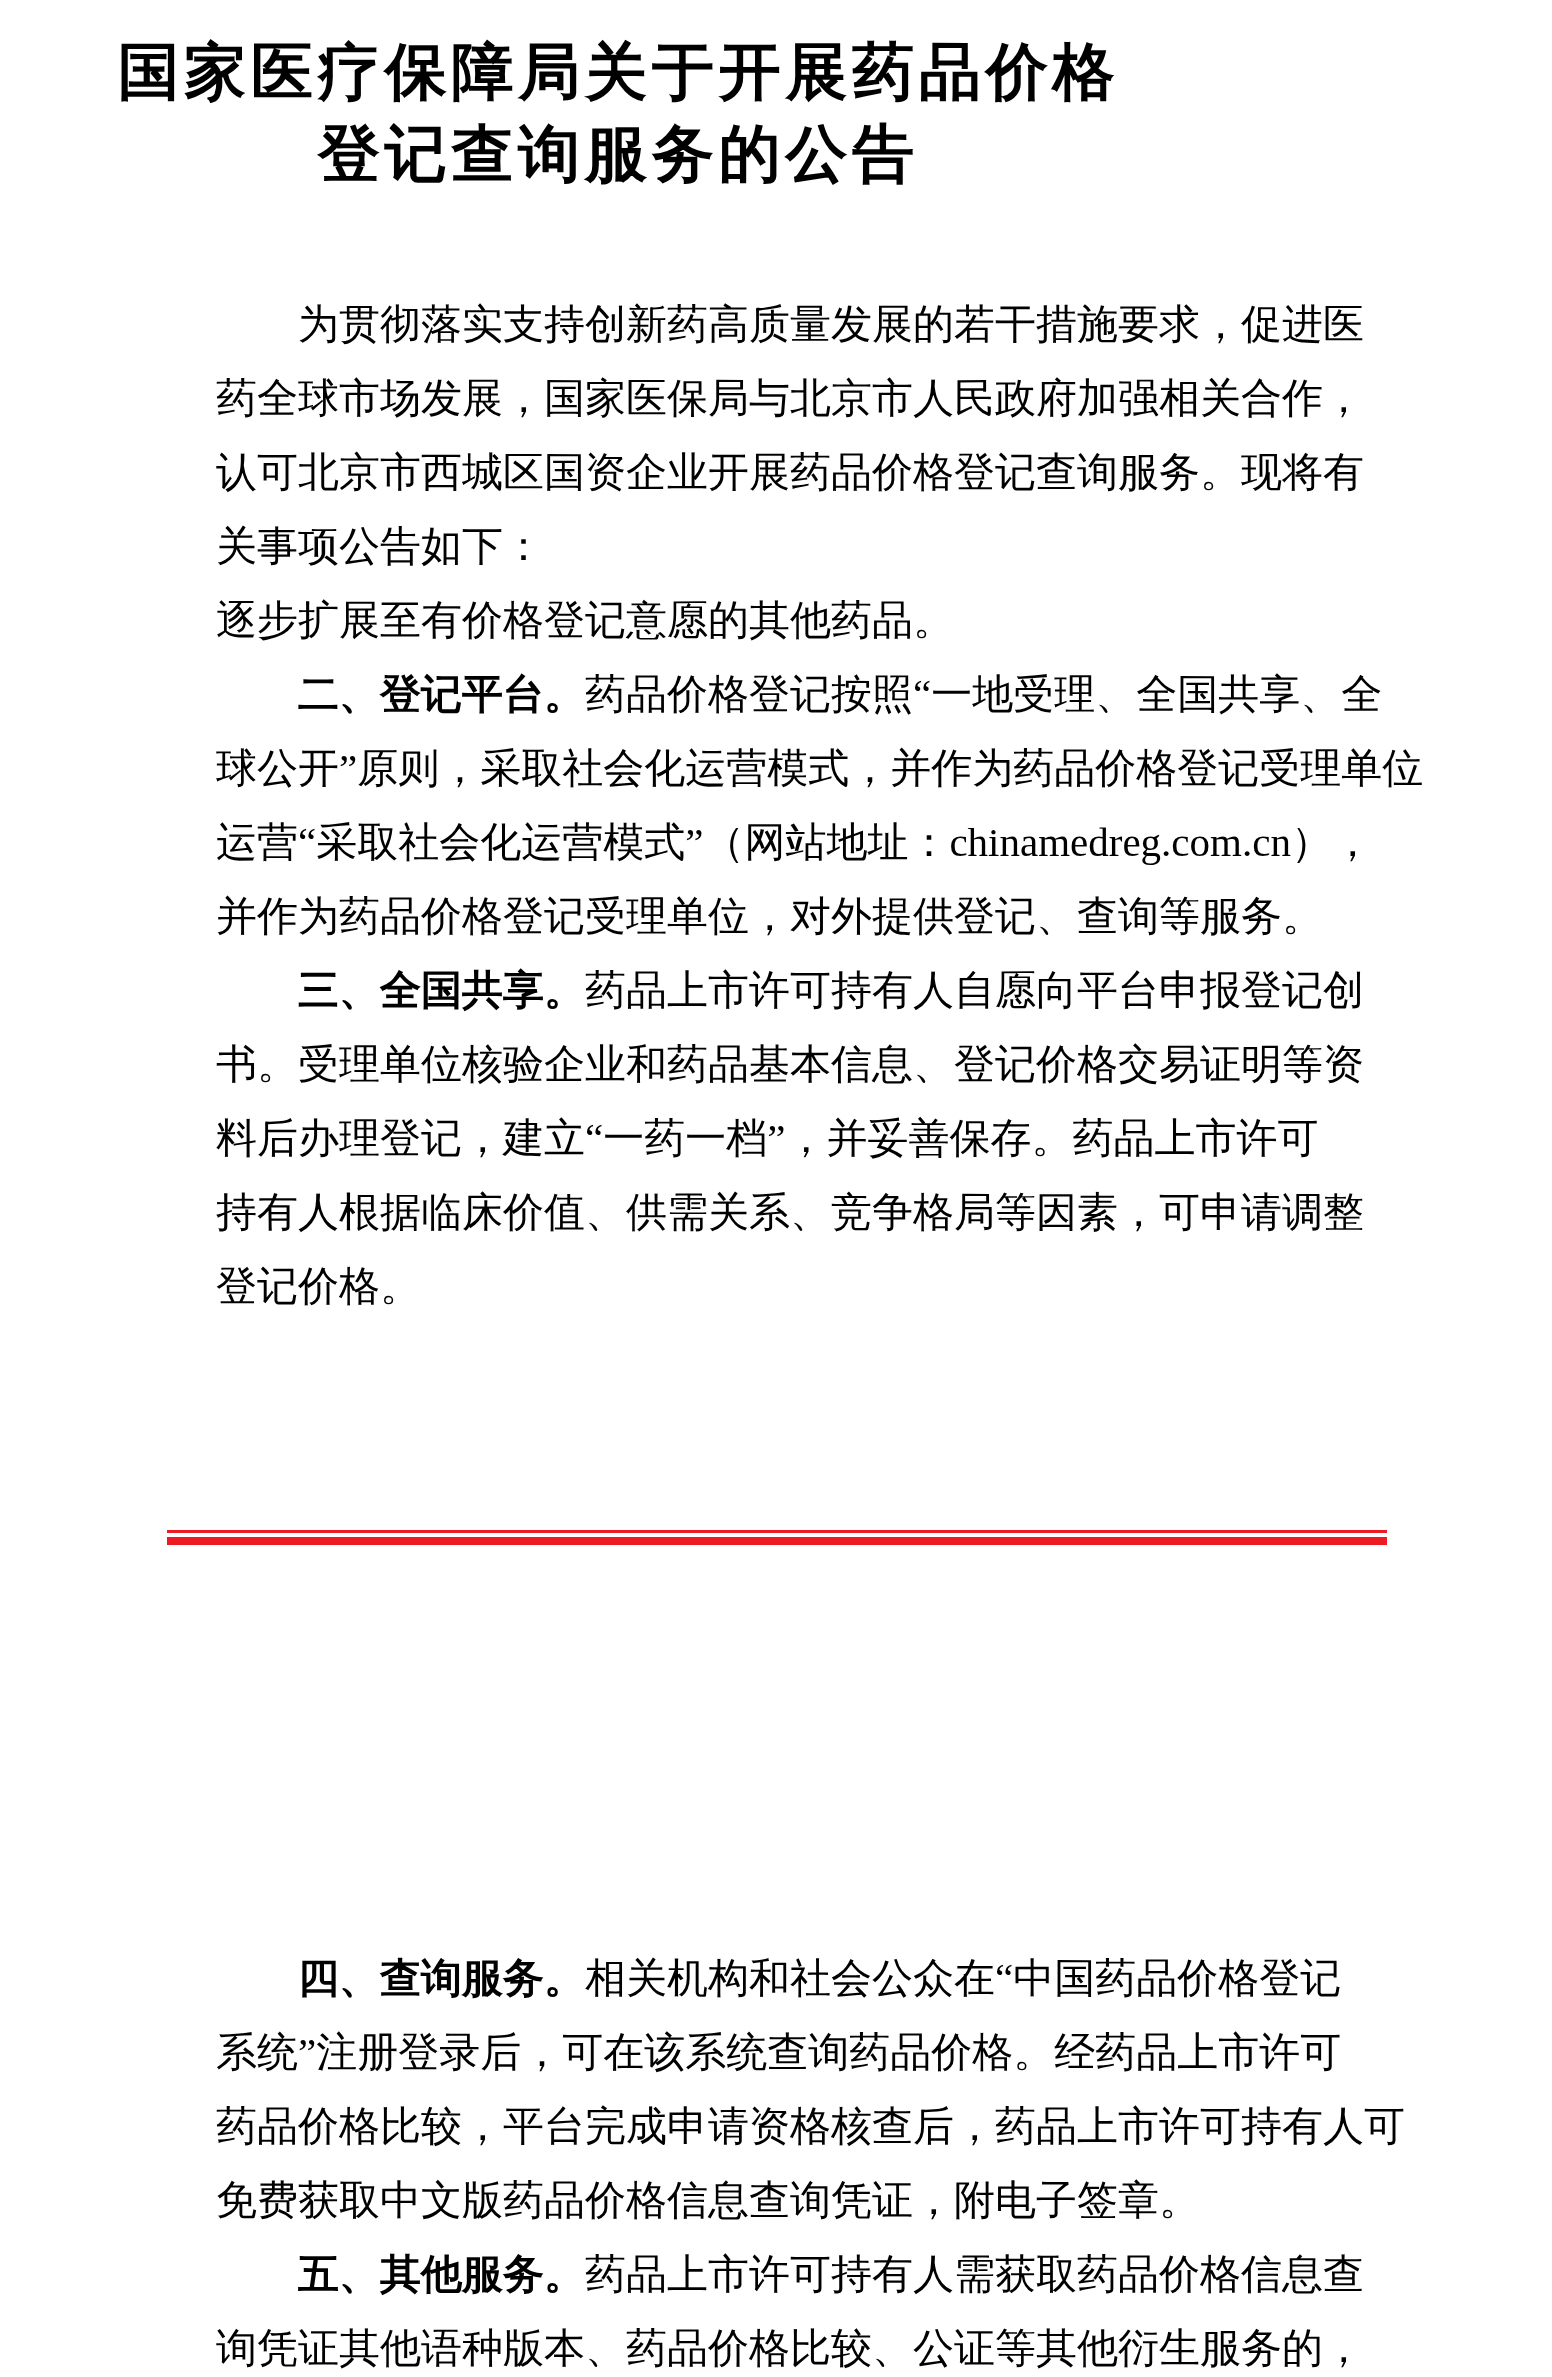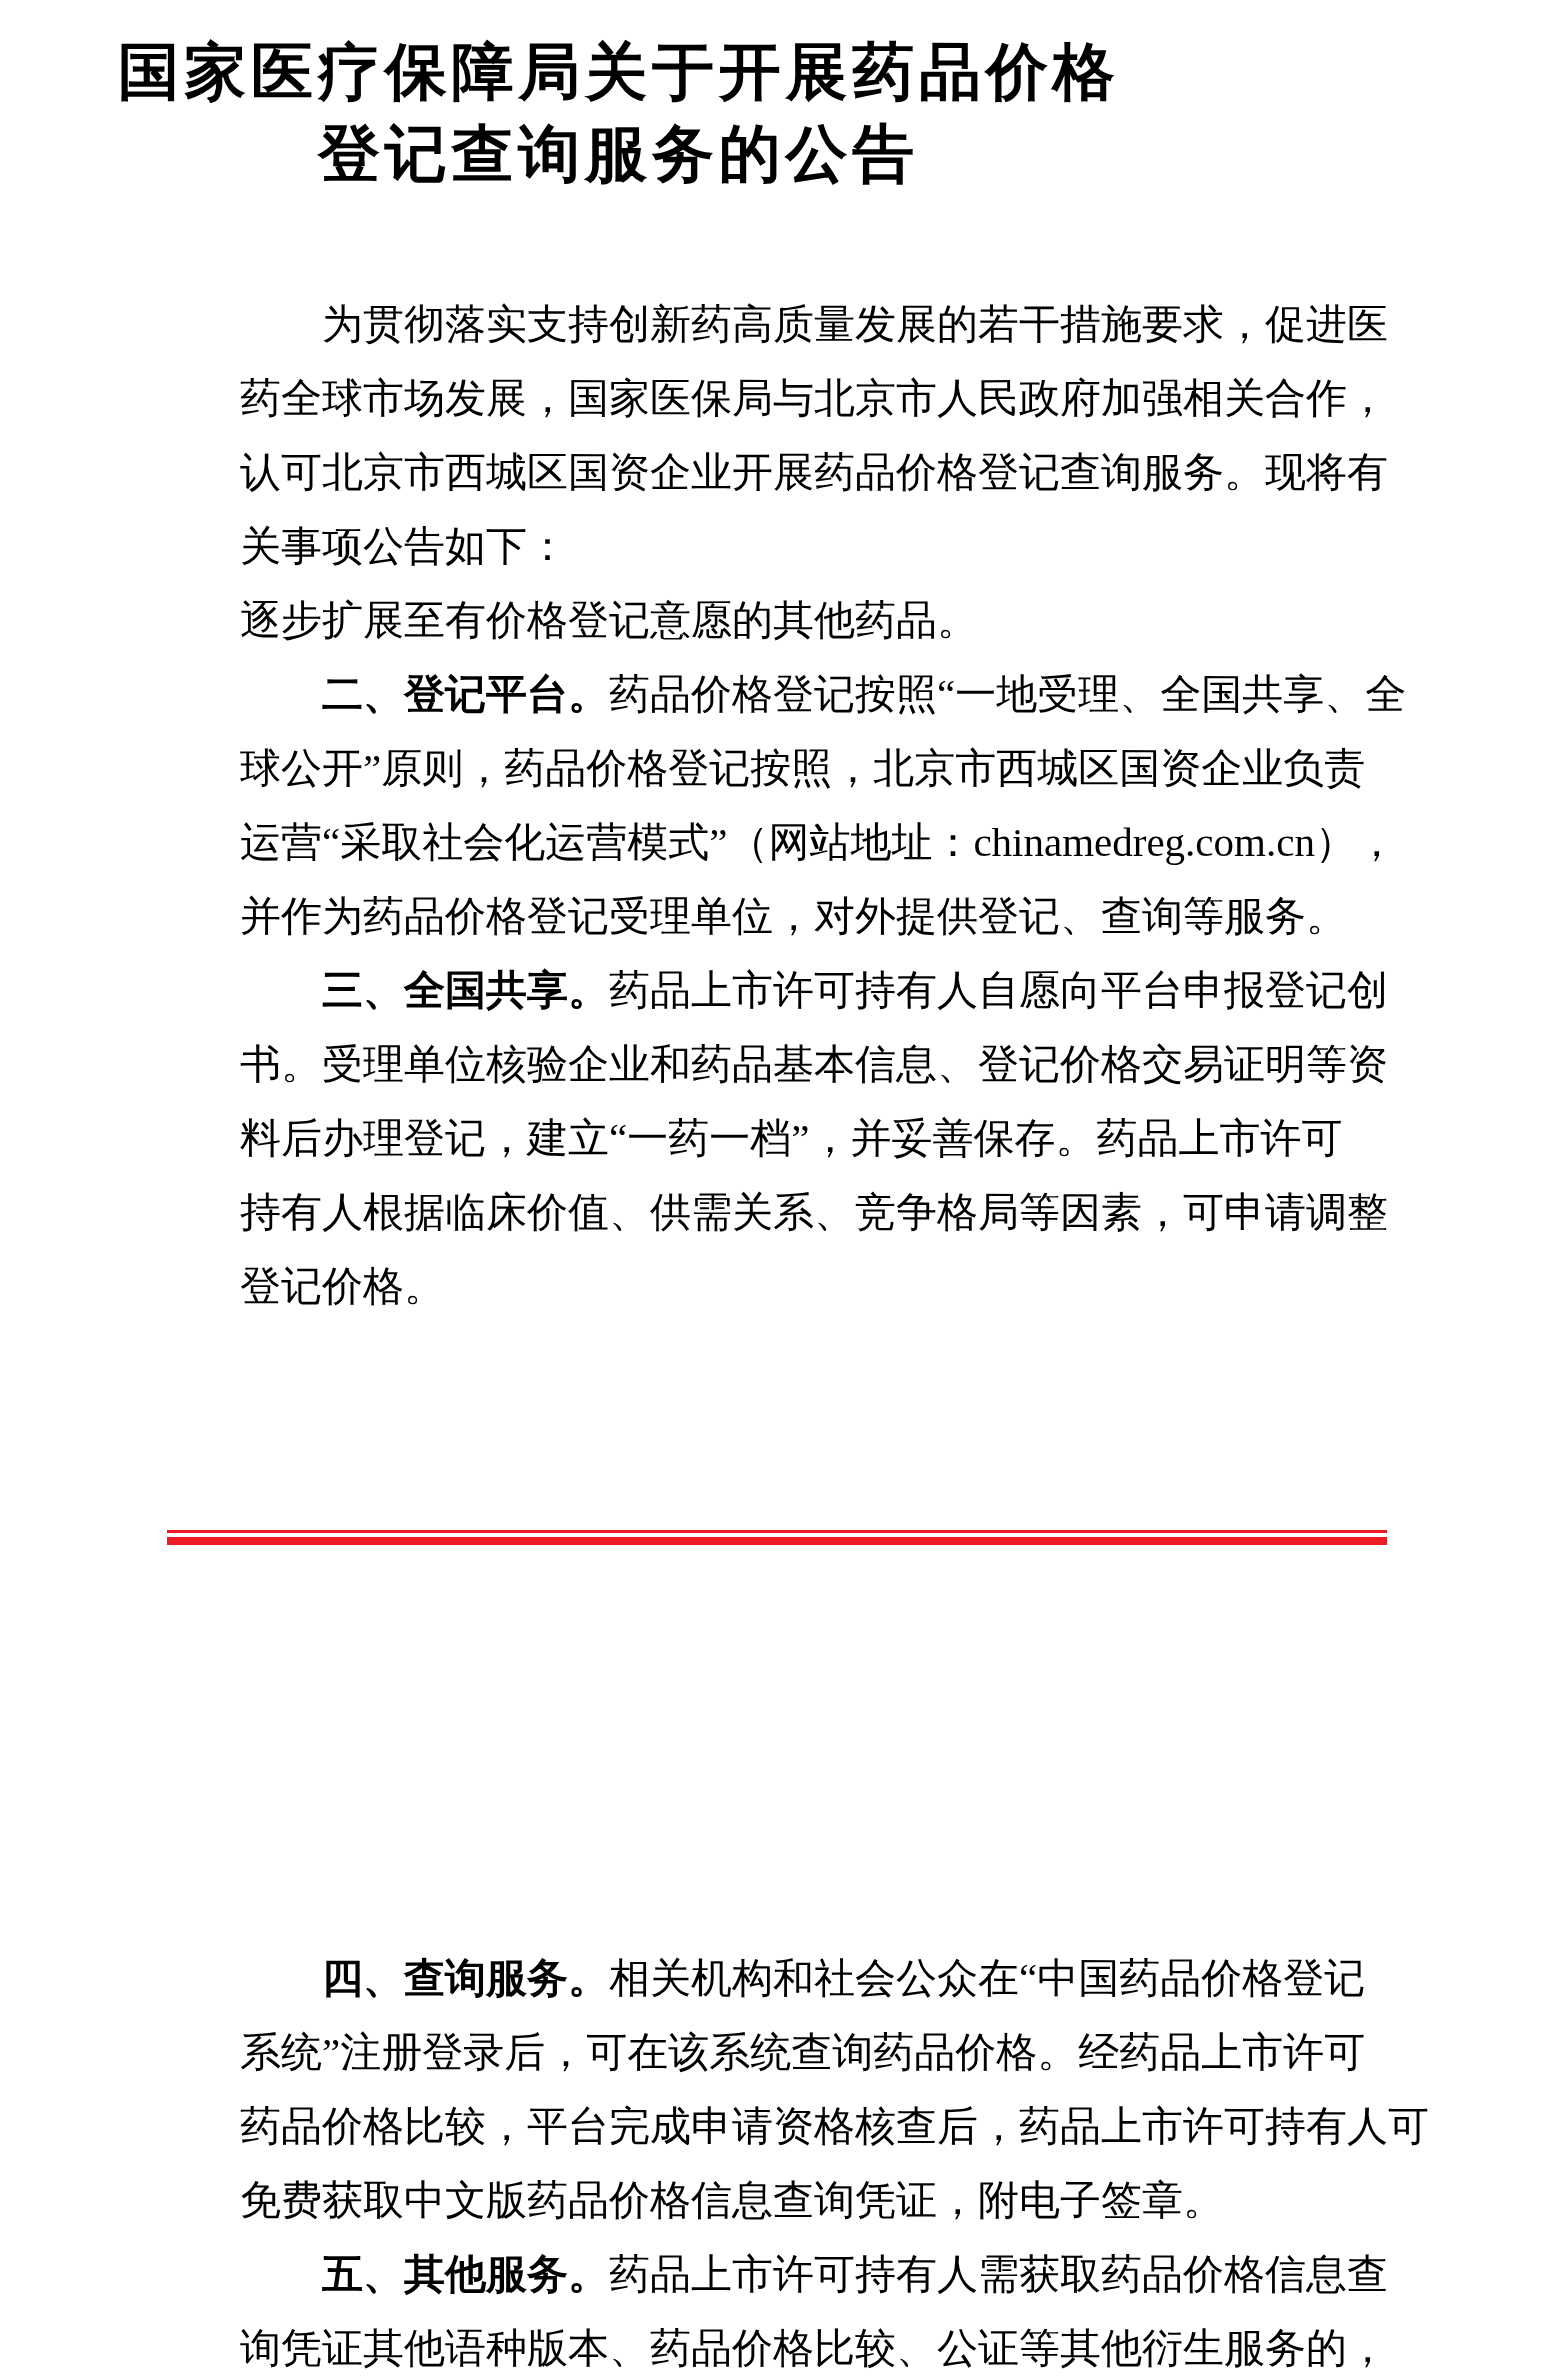--- a/index.html
+++ b/index.html
@@ -21,21 +21,20 @@
     line-height:82px;
     font-weight:bold;
     letter-spacing:4.8px;
   }
   .body-block {
     position:absolute;
     left:216px;
     width:1155px;
     font-size:41px;
     line-height:74px;
-    margin-left:24px;
   }
   .body-block .line { white-space:nowrap; height:74px; }
   .body-block .line.indent { padding-left:82px; }
   .hd { font-family:"Liberation Sans", sans-serif; font-weight:700; }
   .block1 { top:287px; }
   .block2 { top:1941px; }
   .rule { position:absolute; left:167px; width:1220px; background:#ed1c24; }
   .rule-thin  { top:1530px; height:2.9px; }
   .rule-thick { top:1537px; height:7.6px; }
 </style>
@@ -49,21 +48,21 @@
     <div>登记查询服务的公告</div>
   </div>
 
   <div class="body-block block1">
       <div class="line indent">为贯彻落实支持创新药高质量发展的若干措施要求，促进医</div>
       <div class="line">药全球市场发展，国家医保局与北京市人民政府加强相关合作，</div>
       <div class="line">认可北京市西城区国资企业开展药品价格登记查询服务。现将有</div>
       <div class="line">关事项公告如下：</div>
       <div class="line">逐步扩展至有价格登记意愿的其他药品。</div>
       <div class="line indent"><span class="hd">二、登记平台。</span>药品价格登记按照“一地受理、全国共享、全</div>
-      <div class="line">球公开”原则，药品价格登记按照，北京市西城区国资企业负责</div>
+      <div class="line">球公开”原则，采取社会化运营模式，并作为药品价格登记受理单位</div>
       <div class="line">运营“采取社会化运营模式”（网站地址：chinamedreg.com.cn），</div>
       <div class="line">并作为药品价格登记受理单位，对外提供登记、查询等服务。</div>
       <div class="line indent"><span class="hd">三、全国共享。</span>药品上市许可持有人自愿向平台申报登记创</div>
       <div class="line">书。受理单位核验企业和药品基本信息、登记价格交易证明等资</div>
       <div class="line">料后办理登记，建立“一药一档”，并妥善保存。药品上市许可</div>
       <div class="line">持有人根据临床价值、供需关系、竞争格局等因素，可申请调整</div>
       <div class="line">登记价格。</div>
     </div>
 
   <div class="rule rule-thin" style="background: rgb(237, 28, 36);"></div>

